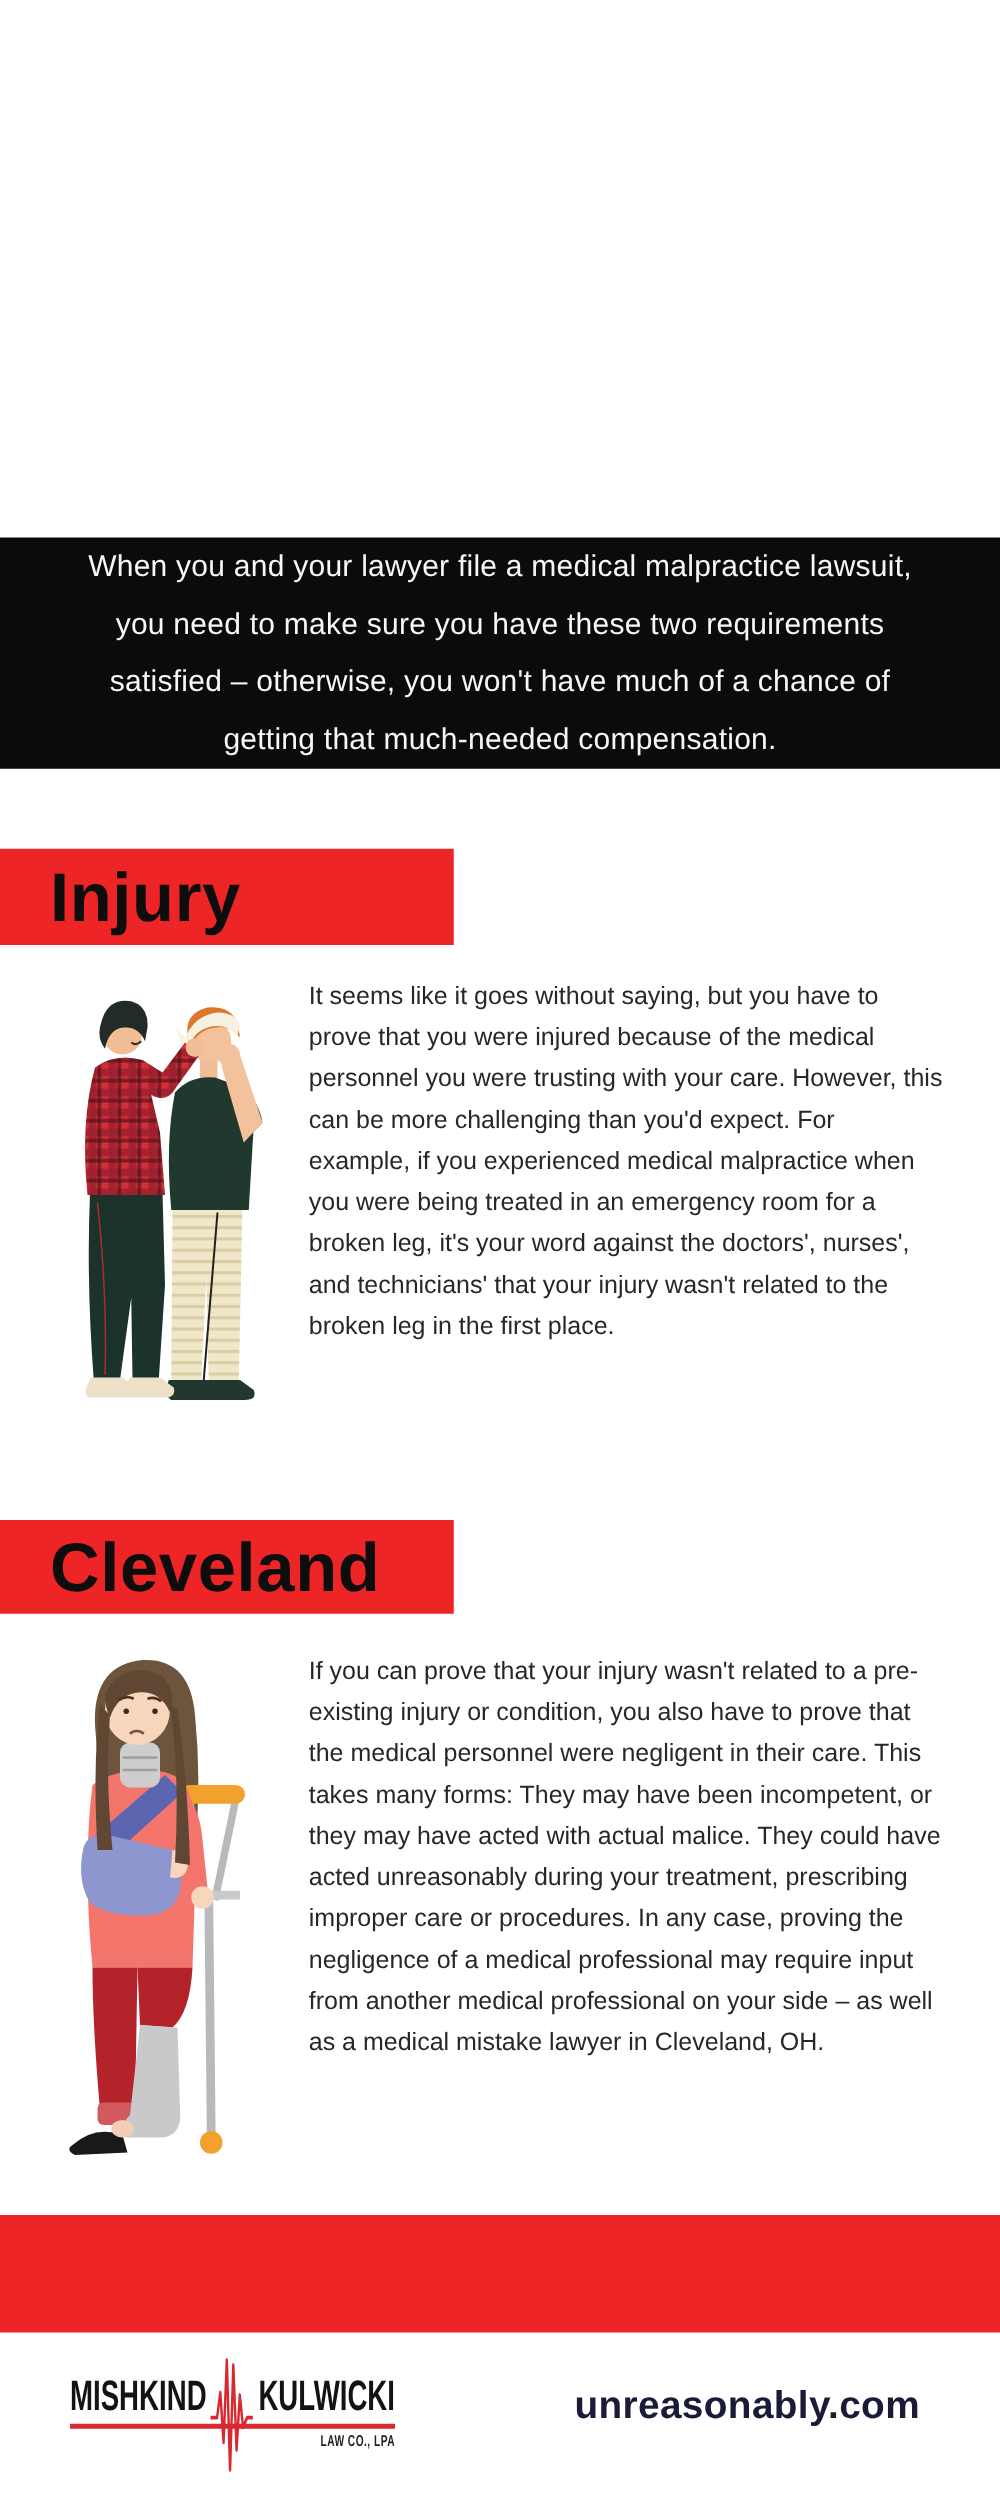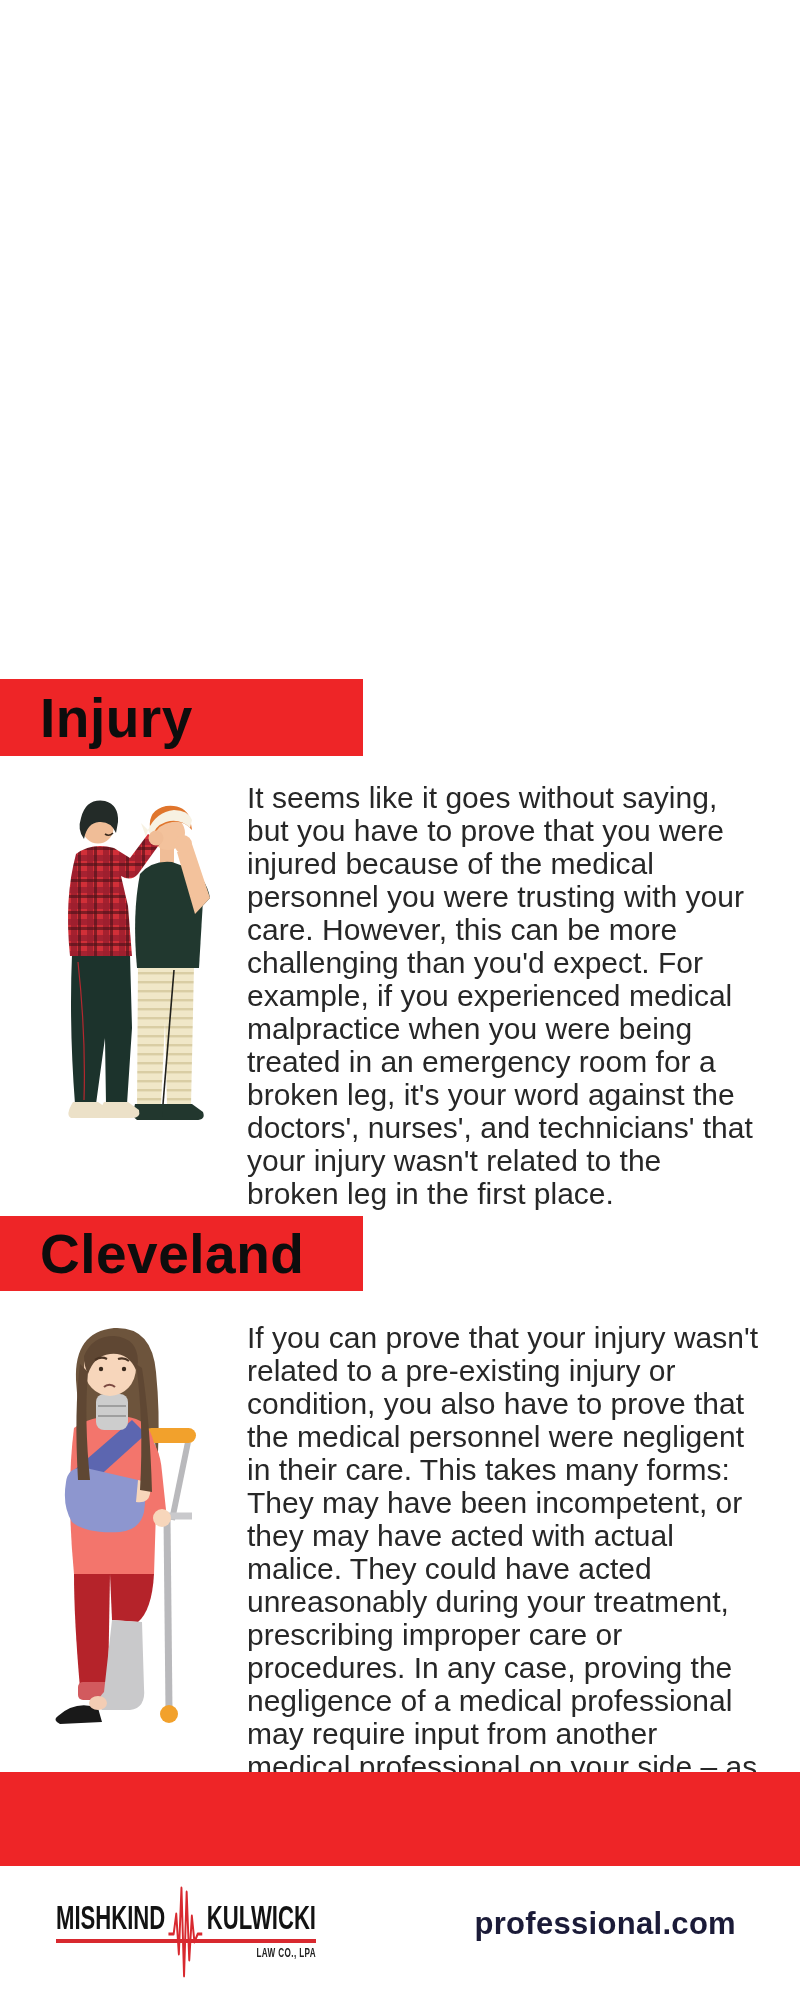--- a/index.html
+++ b/index.html
@@ -33,21 +33,21 @@
   
   .label-box {
     position:absolute; left:0; width:363px; background:#ee2527;
     display:flex; align-items:center; padding-left:40px;
     font-size:55px; font-weight:800; color:#0d0d0d; letter-spacing:0.5px;
   }
   .label-injury { top:679px; height:77px; }
   .label-negligence { top:1216px; height:75px; }
 
   
-  .para { position:absolute; left:247px; font-size:30px; line-height:33px; color:#272727; }
+  .para { position:absolute; left:247px; font-size:20px; line-height:33px; color:#272727; }
   .para-injury { top:781px; width:507px; }
   .para-negligence { top:1321px; width:512px; }
 
   
   .illus { position:absolute; }
   .illus-injury { left:34px; top:786px; width:205px; height:350px; }
   .illus-negligence { left:40px; top:1320px; width:178px; height:418px; }
 
   
   .red-strip { position:absolute; left:0; top:1772px; width:800px; height:94px; background:#ee2527; }
@@ -57,20 +57,23 @@
   .logo-rule { width:400px; height:3.5px; background:#d8292f; margin-top:2px; }
   .logo-sub { text-align:right; font-size:12.5px; font-weight:700; letter-spacing:0.6px; color:#222222; margin-top:3px; }
   .website { position:absolute; right:64px; top:1906px; font-size:31px; font-weight:800; color:#1b1b38; letter-spacing:0.3px; }
 </style>
 </head>
 <body>
 
 <div class="page">
 
 
+  <section class="intro">
+    <p>When you and your lawyer file a medical malpractice lawsuit, you need to make sure you have these two requirements satisfied – otherwise, you won't have much of a chance of getting that much-needed compensation.</p>
+  </section>
 
   <div class="label-box label-injury">
     <span>Injury</span>
   </div>
 
   <svg class="illus illus-injury" viewBox="0 0 205 350" aria-hidden="true">
     <defs>
       <pattern id="plaid" width="16" height="16" patternUnits="userSpaceOnUse">
         <rect width="16" height="16" fill="#d12f38"></rect>
         <rect y="5" width="16" height="6" fill="#a62231"></rect>
@@ -171,15 +174,15 @@
       <span>MISHKIND</span>
       <svg class="logo-ekg" viewBox="0 0 52 100" aria-hidden="true">
         <polyline points="0,54 8,54 12,34 16,74 20,8 24,96 28,12 32,80 36,36 40,62 45,54 52,54" fill="none" stroke="#d8292f" stroke-width="3" stroke-linejoin="round"></polyline>
       </svg>
       <span>KULWICKI</span>
     </div>
     <div class="logo-rule"></div>
     <div class="logo-sub">LAW CO., LPA</div>
   </div>
 
-  <div class="website">professional.com</div>
+  <div class="website">unreasonably.com</div>
 
 </div>
 
 </body></html>

